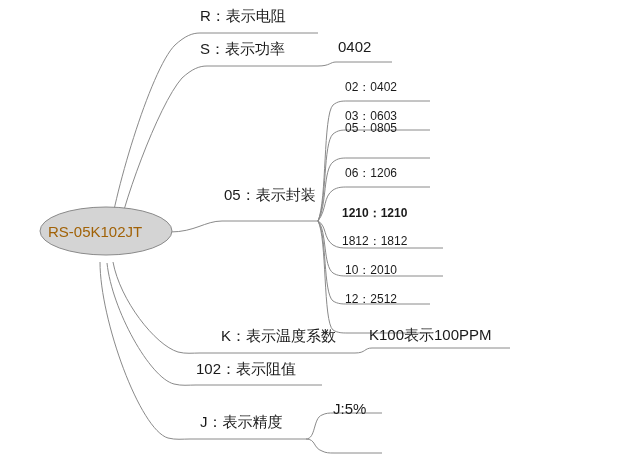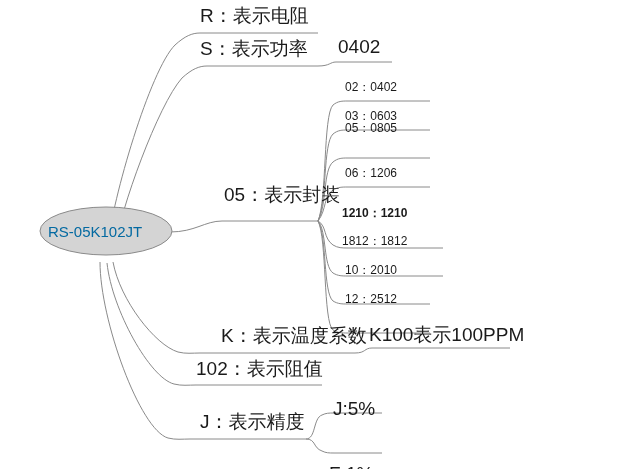--- a/index.html
+++ b/index.html
@@ -28,28 +28,28 @@
   }
   .root-ellipse {
     fill: #d4d4d4;
     stroke: #8a8a8a;
     stroke-width: 1;
   }
   .node-label {
     position: absolute;
     white-space: nowrap;
     color: #1a1a1a;
-    font-size: 19px;
+    font-size: 15px;
     line-height: 17px;
     font-family: "Liberation Sans", "DejaVu Sans", sans-serif;
   }
   .root-label {
     position: absolute;
     white-space: nowrap;
-    color: #0369a1;
+    color: #a16207;
     font-size: 15px;
     line-height: 17px;
     left: 48px;
     top: 223px;
     font-family: "Liberation Sans", "DejaVu Sans", sans-serif;
   }
   .pkg-label {
     font-size: 12px;
   }
 </style>

